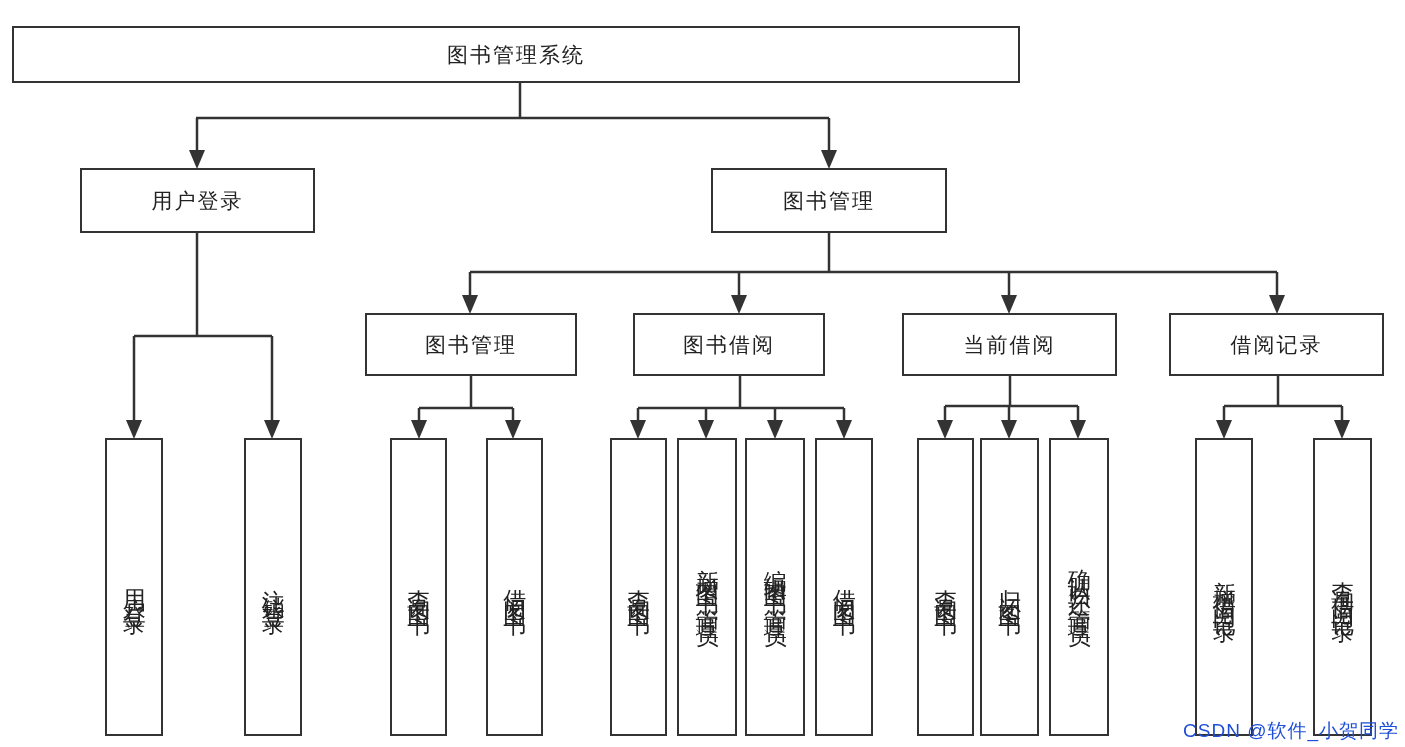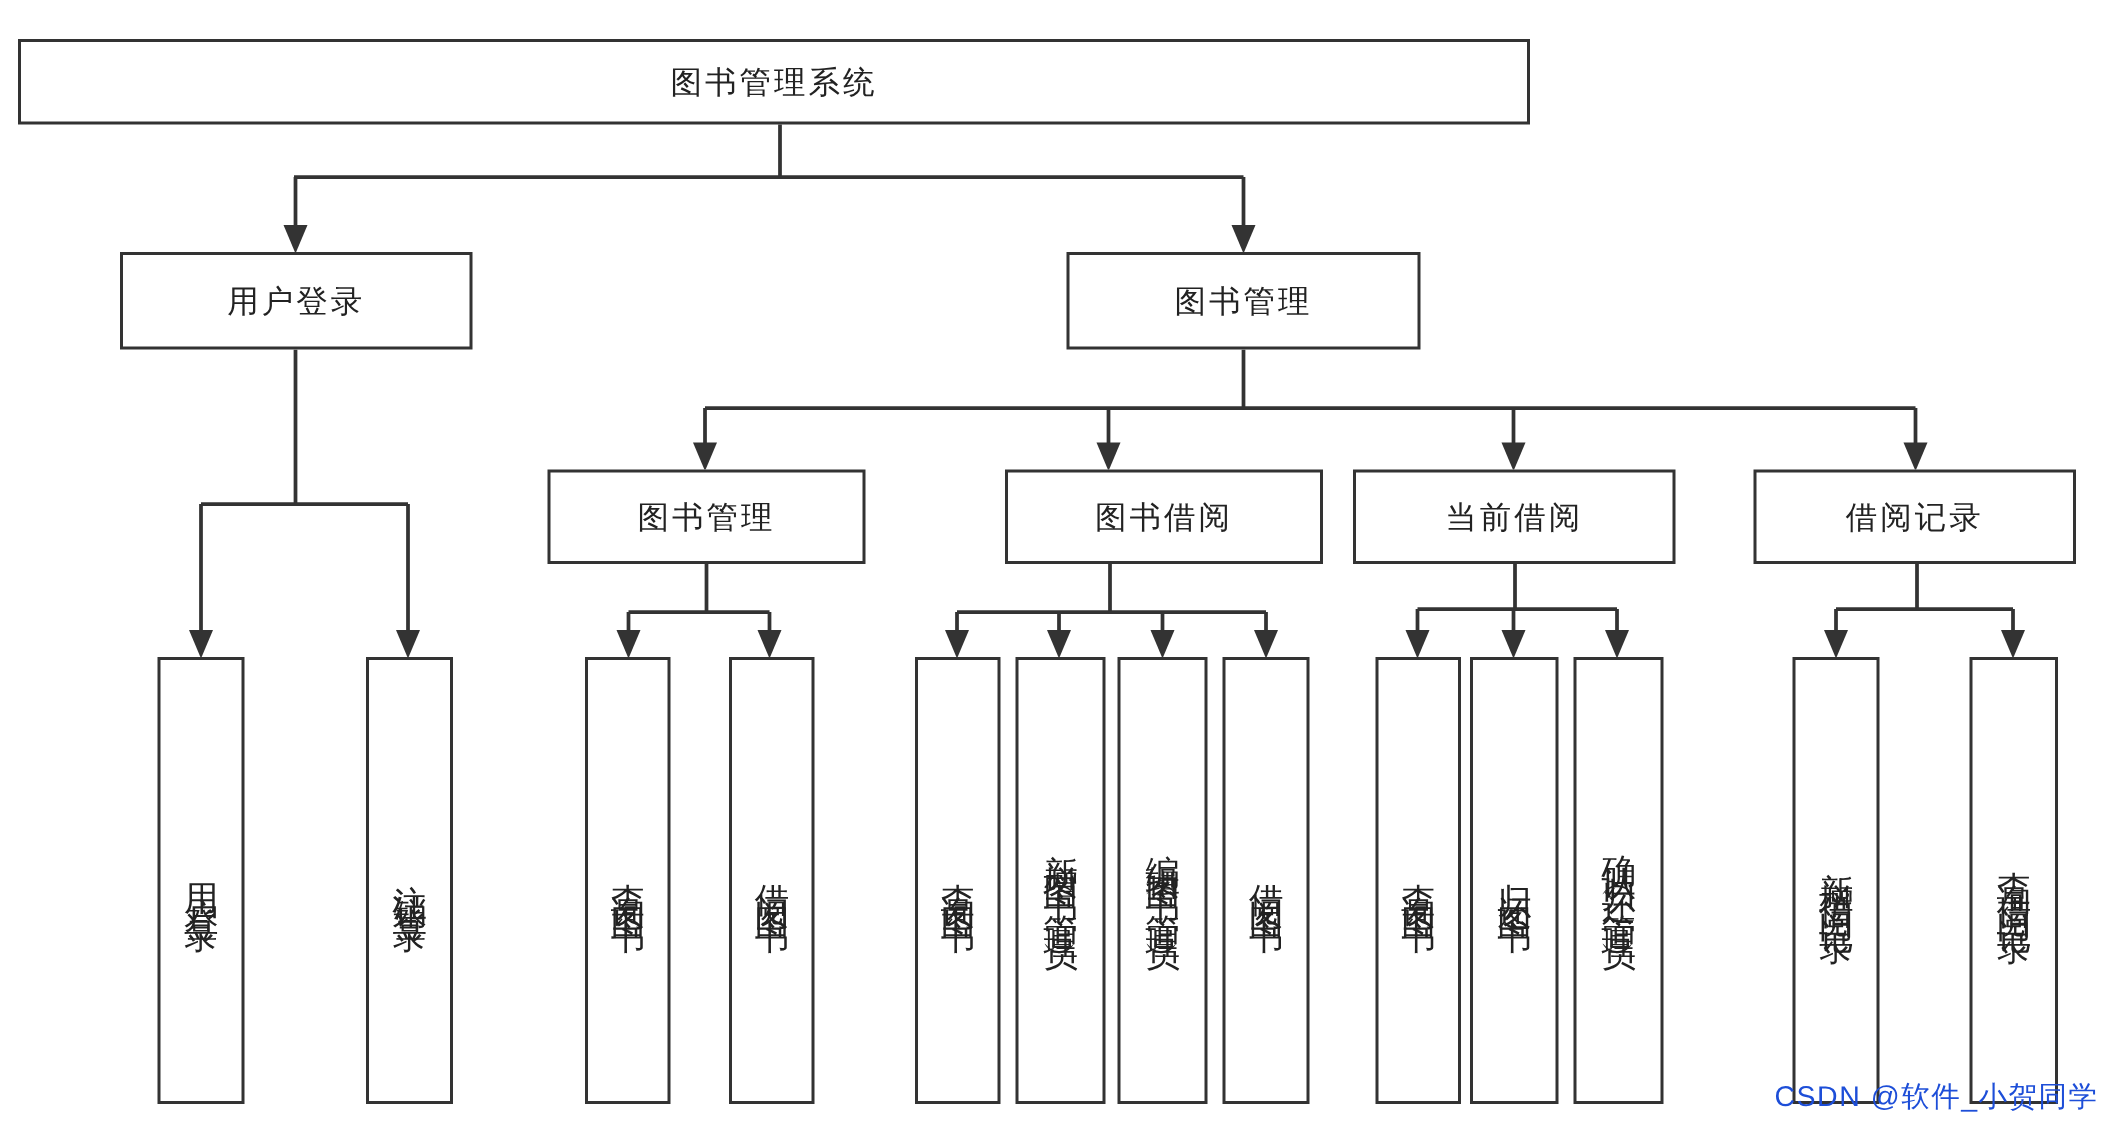--- a/index.html
+++ b/index.html
@@ -119,21 +119,21 @@
       <polygon points="1334,420 1350,420 1342,439"></polygon>
     </g>
   </svg>
 
   <div class="node hnode" style="left:12px; top:26px; width:1008px; height:57px;">图书管理系统</div>
 
   <div class="node hnode" style="left:80px; top:168px; width:235px; height:65px;">用户登录</div>
   <div class="node hnode" style="left:711px; top:168px; width:236px; height:65px;">图书管理</div>
 
   <div class="node hnode" style="left:365px; top:313px; width:212px; height:63px;">图书管理</div>
-  <div class="node hnode" style="left:633px; top:313px; width:212px; height:63px;margin-left:37px;">图书借阅</div>
+  <div class="node hnode" style="left:633px; top:313px; width:192px; height:63px;">图书借阅</div>
   <div class="node hnode" style="left:902px; top:313px; width:215px; height:63px;">当前借阅</div>
   <div class="node hnode" style="left:1169px; top:313px; width:215px; height:63px;">借阅记录</div>
 
   <div class="node vnode" style="left:105px; top:438px; width:58px; height:298px;">用户登录</div>
   <div class="node vnode" style="left:244px; top:438px; width:58px; height:298px;">注销登录</div>
 
   <div class="node vnode" style="left:390px; top:438px; width:57px; height:298px;">查询图书</div>
   <div class="node vnode" style="left:486px; top:438px; width:57px; height:298px;">借阅图书</div>
 
   <div class="node vnode" style="left:610px; top:438px; width:57px; height:298px;">查询图书</div>

